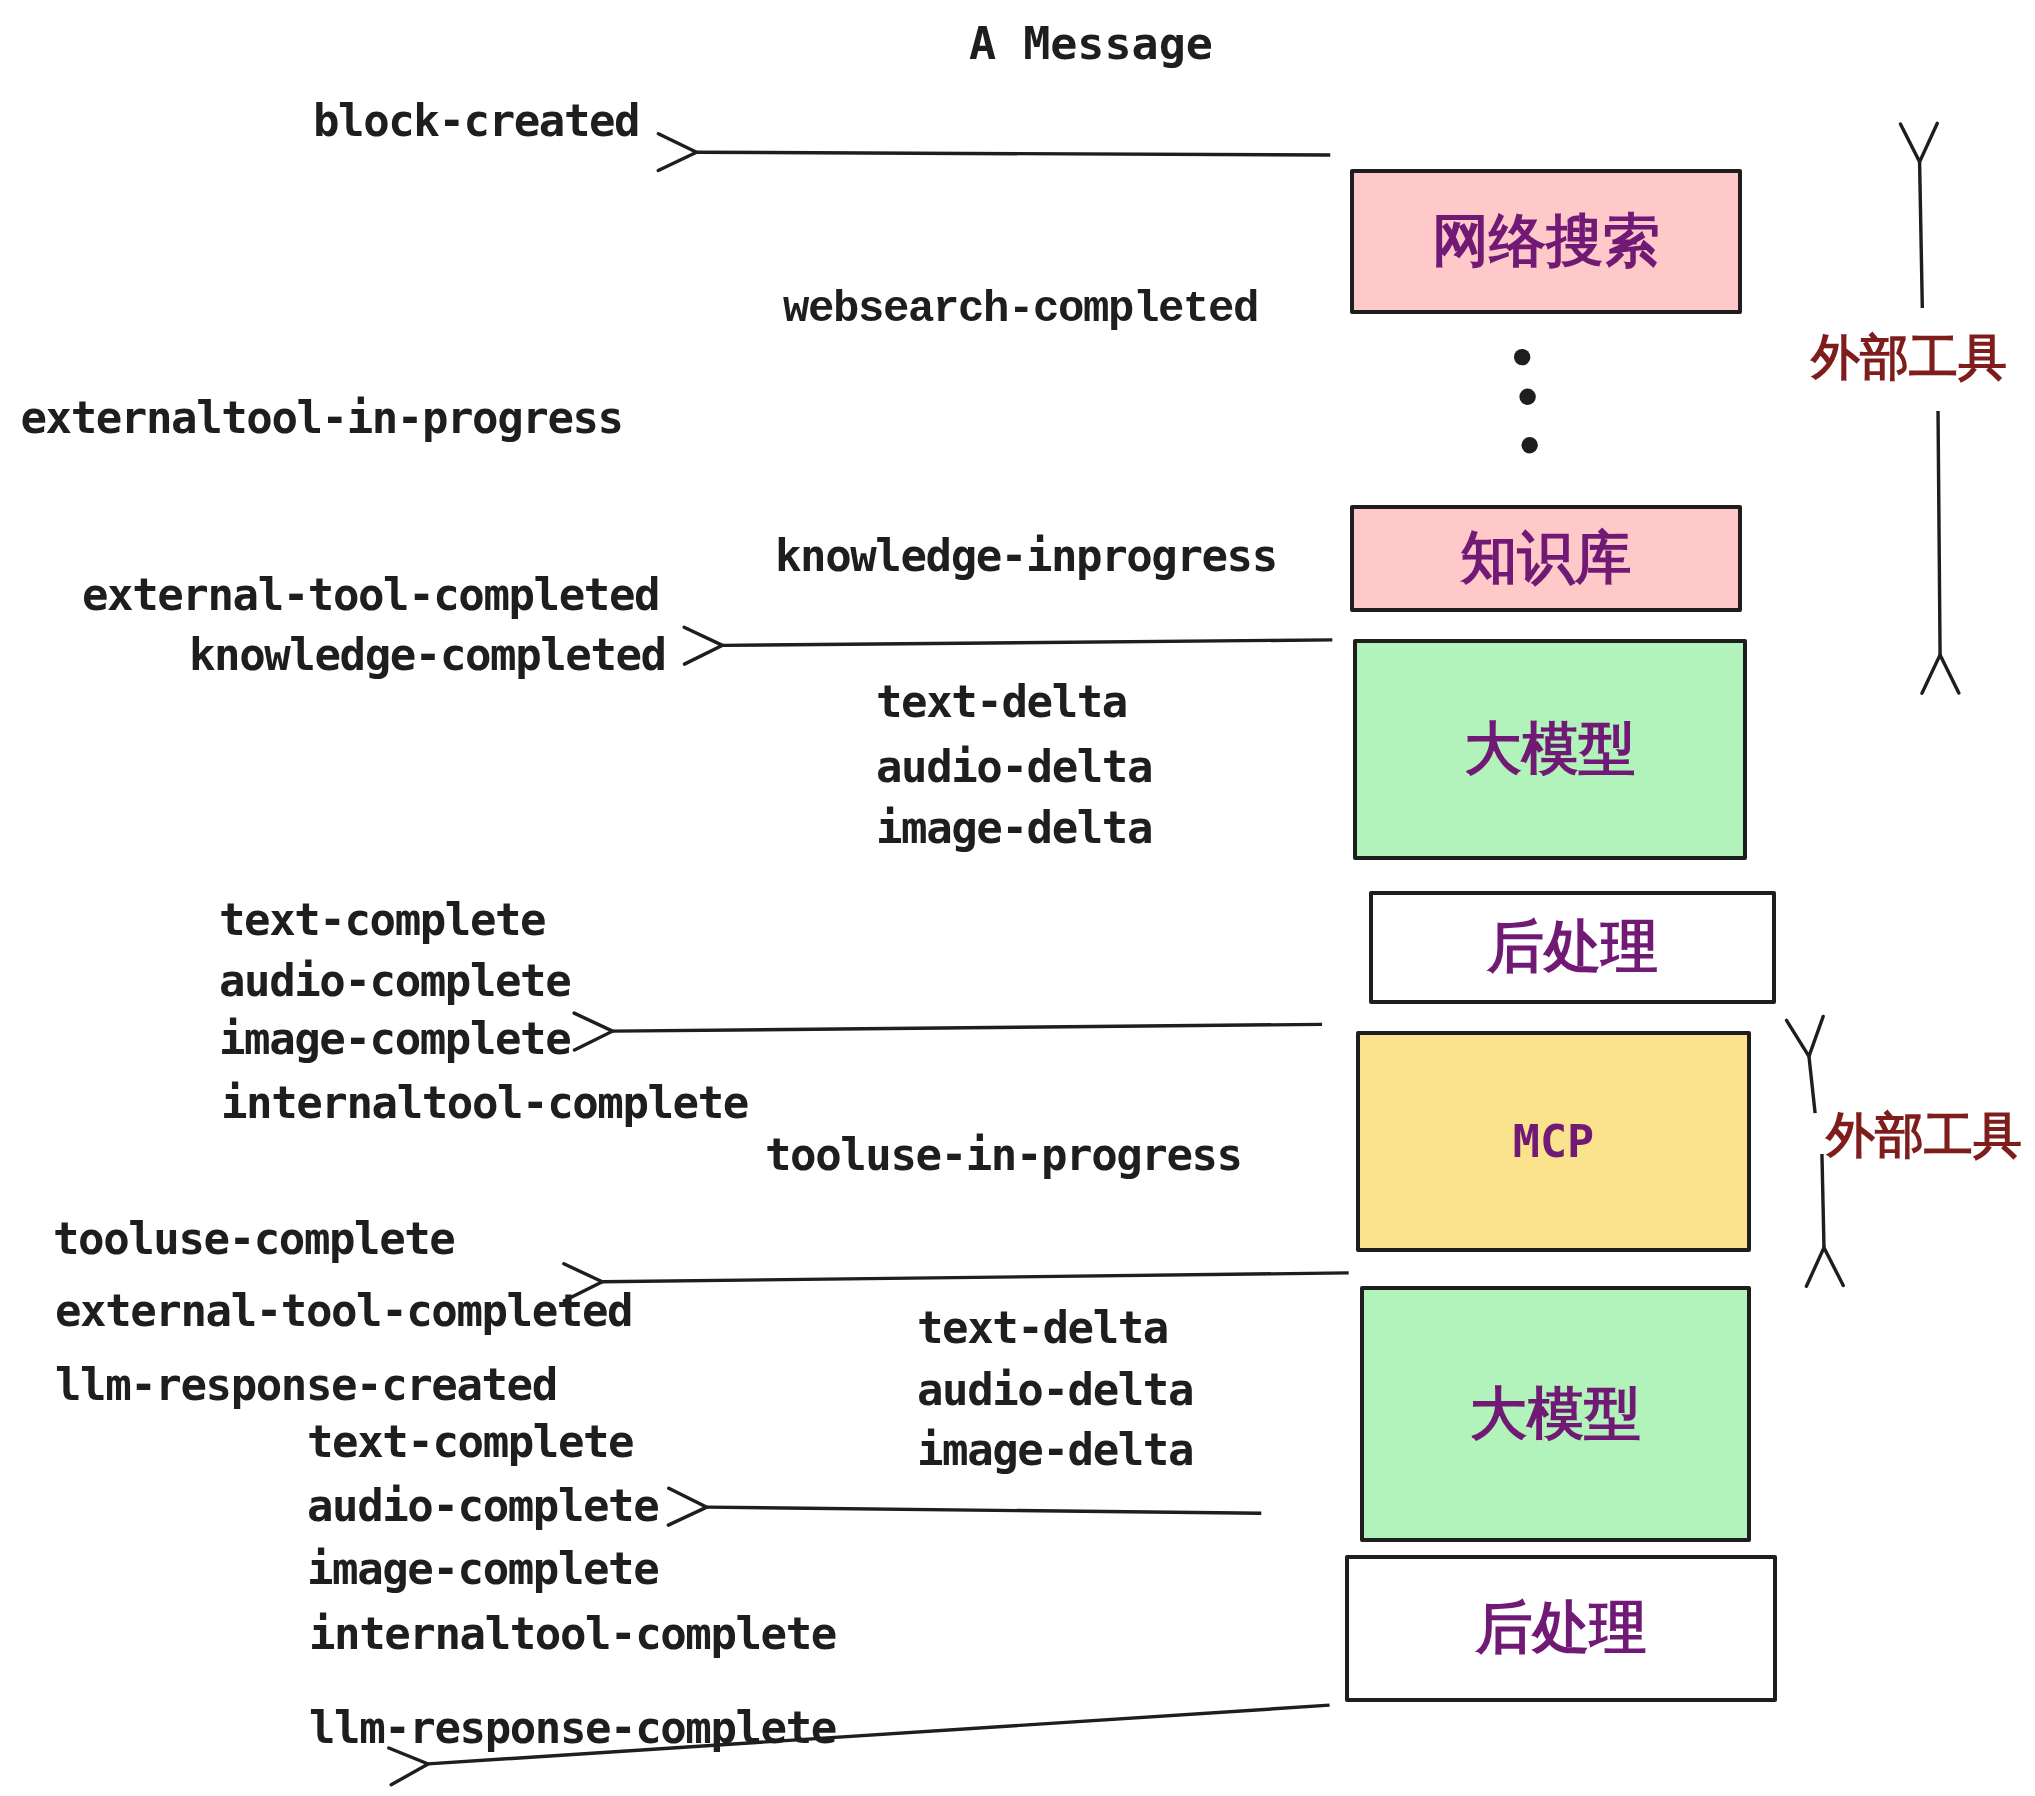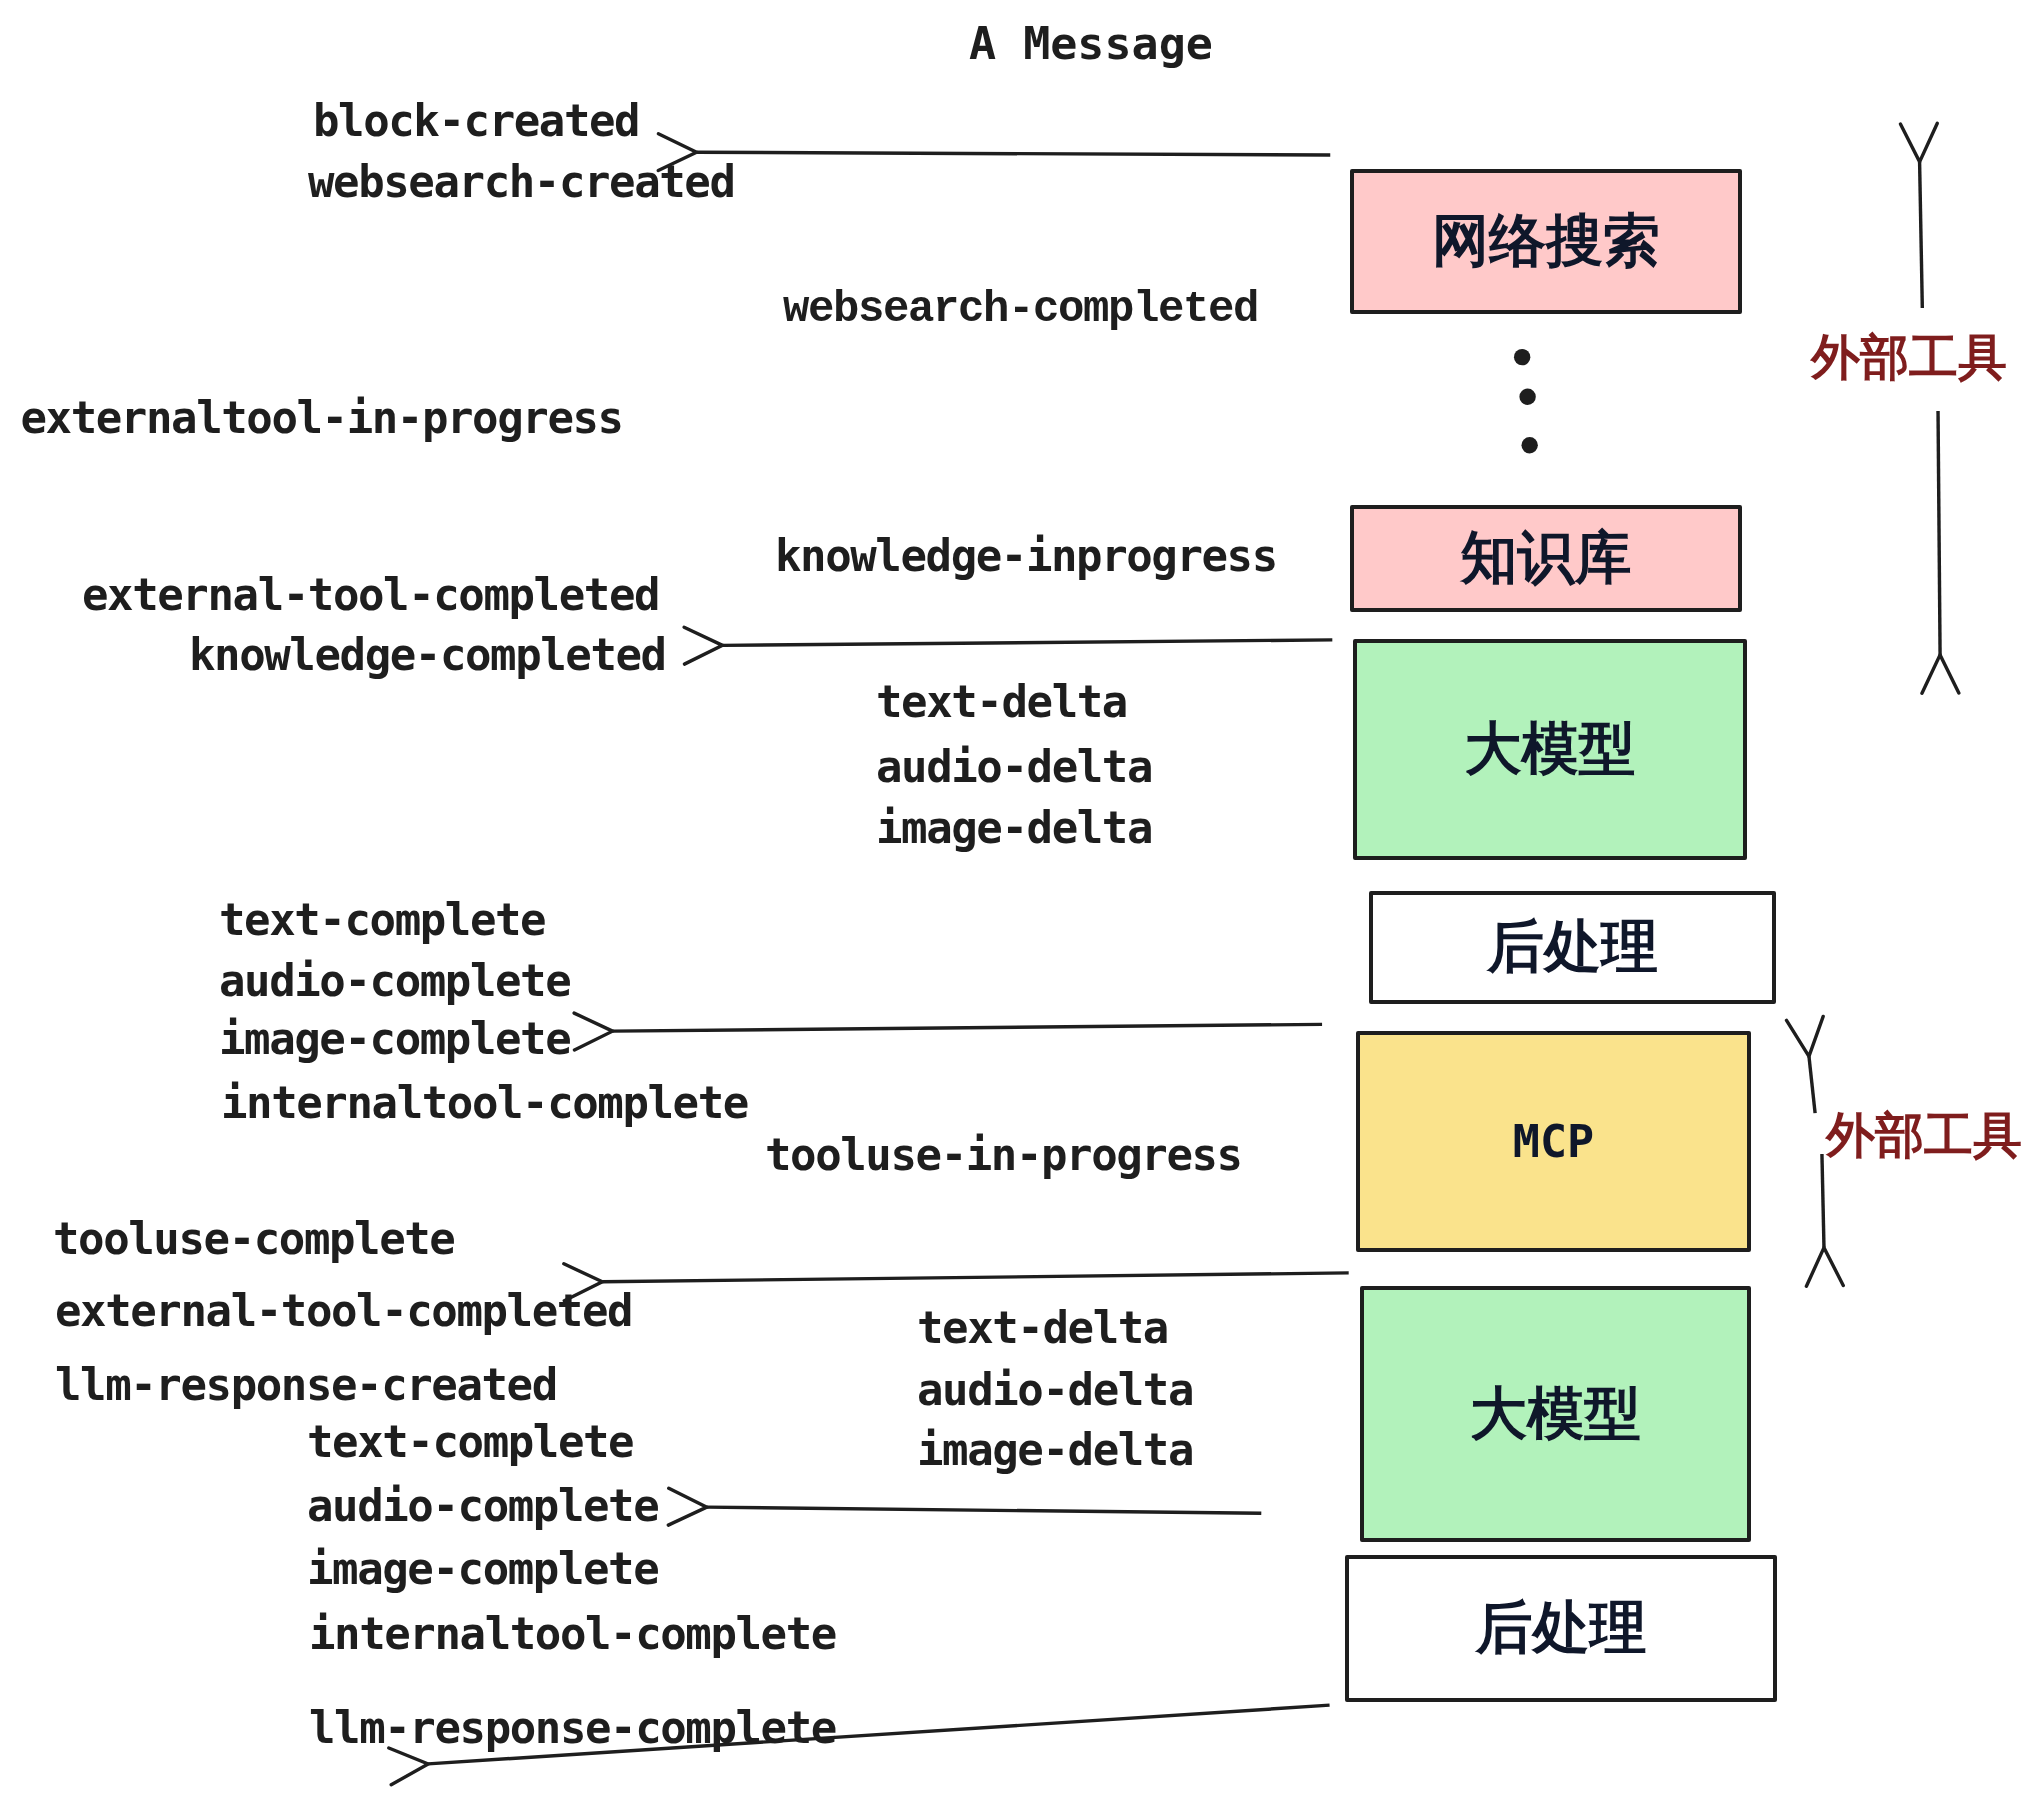--- a/index.html
+++ b/index.html
@@ -31,21 +31,21 @@
     position:absolute;
     border:4.1px solid #1e1e1e;
     border-radius:2px;
     box-sizing:border-box;
     display:flex;
     align-items:center;
     justify-content:center;
   }
   .box .box-label{
     font:600 57px "DejaVu Sans", "Liberation Sans", sans-serif;
-    color:#0f172a;
+    color:#701a75;
     white-space:nowrap;
   }
   .box .box-label.latin{
     font:700 45px "DejaVu Sans Mono", monospace;
   }
   .side-label{
     position:absolute;
     transform:translateY(-50%);
     white-space:nowrap;
     font:600 49px "DejaVu Sans", "Liberation Sans", sans-serif;
@@ -115,21 +115,20 @@
   </div>
 
   <div class="box" style="left: 1345px; top: 1555px; width: 432px; height: 147px; background-color: rgb(255, 255, 255);">
     <span class="box-label">后处理</span>
   </div>
 
   <div class="side-label" style="left:1811px; top:358px;">外部工具</div>
   <div class="side-label" style="left:1826px; top:1136px;">外部工具</div>
 
   <div class="ev" style="left:313px; top:120px;">block-created</div>
-  <div class="ev" style="left:308px; top:181px;">websearch-created</div>
   <div class="ev" style="left:783px; top:309px;font-family:Liberation Mono, monospace;">websearch-completed</div>
   <div class="ev" style="left:20.5px; top:417px;">externaltool-in-progress</div>
   <div class="ev" style="left:775px; top:555px;">knowledge-inprogress</div>
   <div class="ev" style="left:82px; top:594px;">external-tool-completed</div>
   <div class="ev" style="left:189px; top:654px;">knowledge-completed</div>
   <div class="ev" style="left:876px; top:701px;">text-delta</div>
   <div class="ev" style="left:876px; top:766px;">audio-delta</div>
   <div class="ev" style="left:876px; top:827px;">image-delta</div>
   <div class="ev" style="left:219px; top:919px;">text-complete</div>
   <div class="ev" style="left:219px; top:980px;">audio-complete</div>

